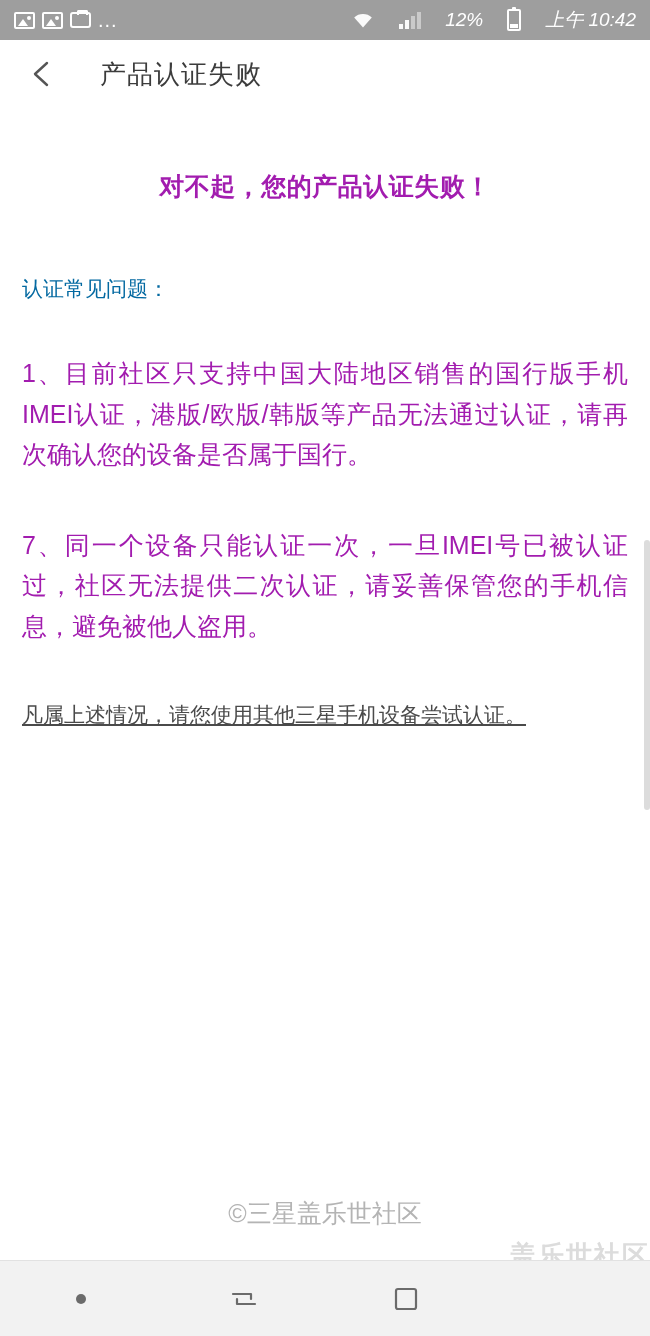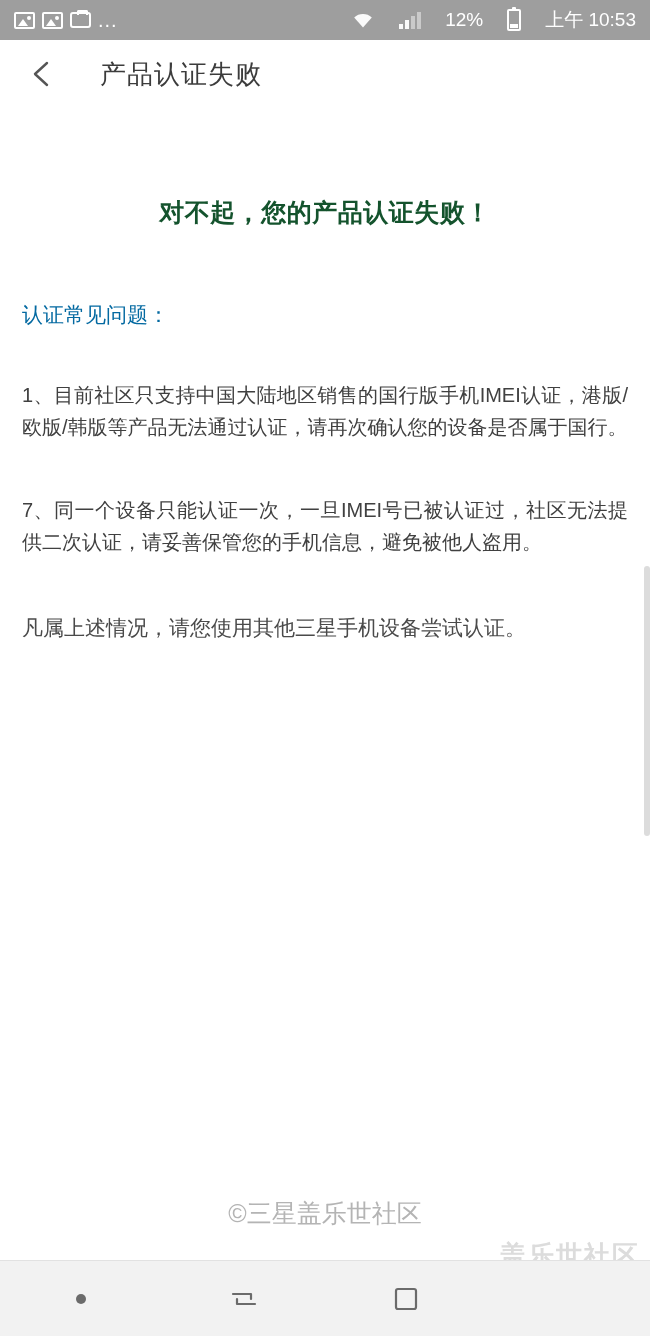--- a/index.html
+++ b/index.html
@@ -29,20 +29,21 @@
   }
   .status-left {
     display: flex;
     align-items: center;
     gap: 7px;
   }
   .status-right {
     display: flex;
     align-items: center;
     gap: 24px;
+    font-style: italic;
   }
   .img-icon {
     width: 21px;
     height: 17px;
     border: 2px solid #ffffff;
     border-radius: 2px;
     position: relative;
     box-sizing: border-box;
   }
   .img-icon::after {
@@ -167,44 +168,45 @@
     letter-spacing: 1px;
   }
 
   
   .content {
     padding: 0 22px;
     box-sizing: border-box;
     position: relative;
   }
   .fail-headline {
-    color: #14532d;
+    color: #a21caf;
     font-size: 25px;
     font-weight: bold;
     text-align: center;
-    margin-top: 88px;
+    margin-top: 62px;
     letter-spacing: 0.5px;
   }
   .faq-title {
     margin-top: 72px;
     font-size: 21px;
     color: #0369a1;
   }
   .faq-item {
     margin-top: 50px;
-    font-size: 20px;
-    color: #404040;
+    font-size: 25px;
+    color: #a21caf;
     line-height: 1.62;
     text-align: justify;
   }
   .faq-note {
     margin-top: 52px;
     font-size: 21px;
     color: #4a4a4a;
     line-height: 1.62;
+    text-decoration: underline;
   }
 
   
   .scroll-indicator {
     position: absolute;
     right: 0px;
     top: 370px;
     width: 6px;
     height: 270px;
     background: #dcdcdc;
@@ -218,21 +220,21 @@
     left: 0;
     width: 100%;
     text-align: center;
     font-size: 25px;
     color: #b4b4b4;
   }
 
   
   .watermark-brand {
     position: absolute;
-    right: 10px;
+    right: 0;
     top: 1238px;
     font-size: 26px;
     color: #dcdcdc;
     letter-spacing: 2px;
     font-weight: bold;
   }
   .watermark-user {
     position: absolute;
     right: 16px;
     bottom: 12px;
@@ -287,21 +289,21 @@
       </svg>
     </span>
     <span class="signal-icon">
       <i></i>
         <i></i>
         <i></i>
         <i></i>
     </span>
     <span class="batt-pct">12%</span>
     <span class="batt-icon"></span>
-    <span class="clock">上午 10:53</span>
+    <span class="clock">上午 10:42</span>
   </div>
 </div>
 
 <div class="app-bar">
   <div class="back-btn">
     <span>
       <svg width="26" height="30" viewBox="0 0 26 30">
         <polyline points="18,4 6,15 18,26" fill="none" stroke="#555555" stroke-width="2.4" stroke-linecap="round" stroke-linejoin="round"></polyline>
       </svg>
     </span>

